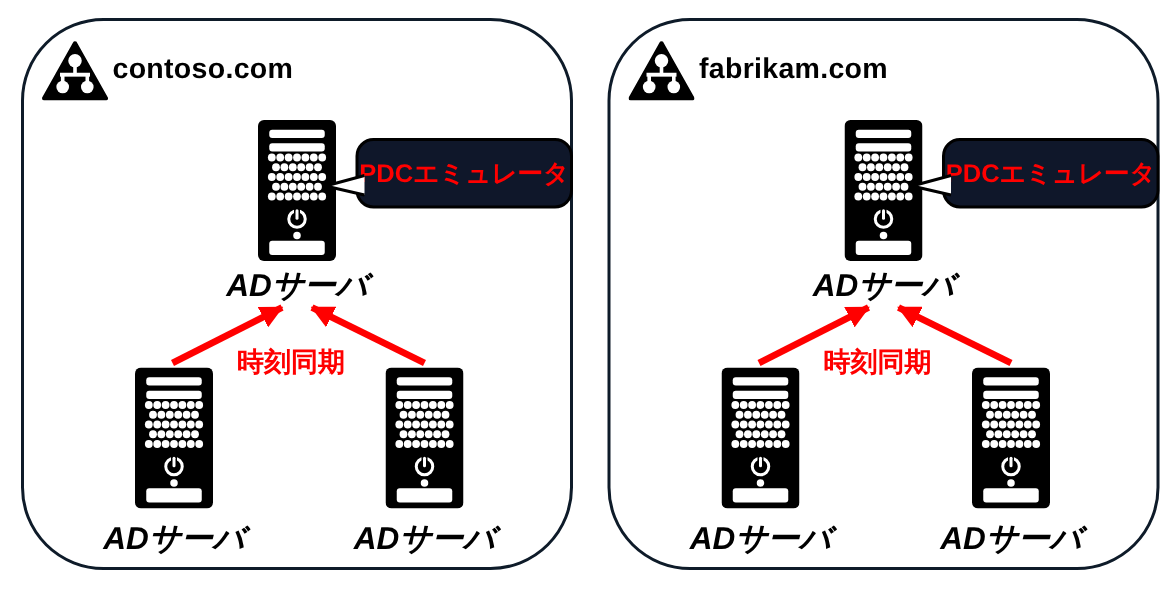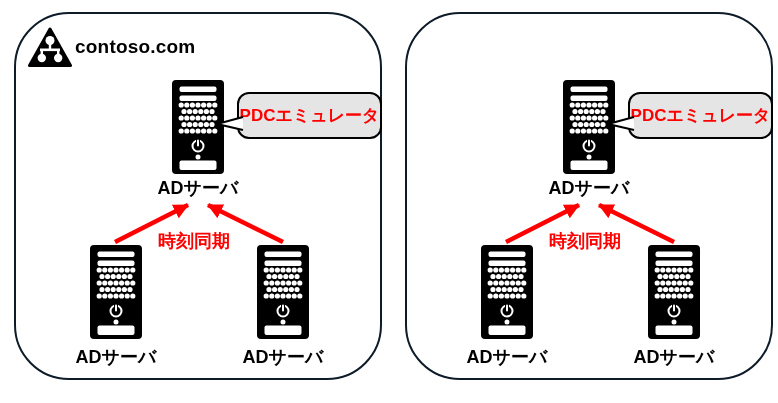--- a/index.html
+++ b/index.html
@@ -23,28 +23,28 @@
     margin-left:3px;font-size:19px;font-weight:bold;color:#000;
     letter-spacing:0.2px;white-space:nowrap;
   }
   .server{position:absolute;width:52px;height:94px;}
   .server svg{width:52px;height:94px;display:block;}
   .server.top{left:156px;top:66px;}
   .server.bl{left:74px;top:231px;}
   .server.br{left:241px;top:231px;}
   .srv-label{
     position:absolute;width:140px;text-align:center;
-    font-size:18px;font-weight:bold;color:#000;white-space:nowrap;
+    font-size:21px;font-weight:bold;color:#000;white-space:nowrap;font-style:italic;
   }
   .srv-label.top{left:112px;top:162px;}
   .srv-label.bl{left:30px;top:331px;}
   .srv-label.br{left:197px;top:331px;}
   .callout{
     position:absolute;left:221px;top:78px;width:145px;height:47px;
-    background:#e5e5e5;border:2px solid #000;border-radius:12px;
+    background:#0f172a;border:2px solid #000;border-radius:12px;
     box-sizing:border-box;display:flex;align-items:center;justify-content:center;
     z-index:3;
   }
   .callout-text{
     font-size:17px;font-weight:bold;color:#ff0000;white-space:nowrap;
   }
   .callout-tail{position:absolute;left:-24px;top:21px;width:30px;height:22px;overflow:visible;}
   .arrows{position:absolute;left:0;top:0;width:368px;height:368px;z-index:1;}
   .sync-label{
     position:absolute;left:118px;top:215px;width:120px;text-align:center;
@@ -154,20 +154,26 @@
 
   <div class="server br">
     <svg>
         <use href="#sym-server"></use>
       </svg>
   </div>
   <div class="srv-label br">ADサーバ</div>
 </div>
 
 <div class="panel right">
+  <div class="domain-badge">
+    <svg class="domain-icon">
+        <use href="#sym-domain"></use>
+      </svg>
+    <span class="domain-label">fabrikam.com</span>
+  </div>
 
   <svg class="arrows" viewBox="0 0 368 368">
     <line x1="99" y1="228" x2="172" y2="191" stroke="#ff0000" stroke-width="4.5" marker-end="url(#arrowhead)"></line>
     <line x1="267" y1="228" x2="192" y2="191" stroke="#ff0000" stroke-width="4.5" marker-end="url(#arrowhead)"></line>
   </svg>
   <div class="sync-label">時刻同期</div>
 
   <div class="server top">
     <svg>
         <use href="#sym-server"></use>

